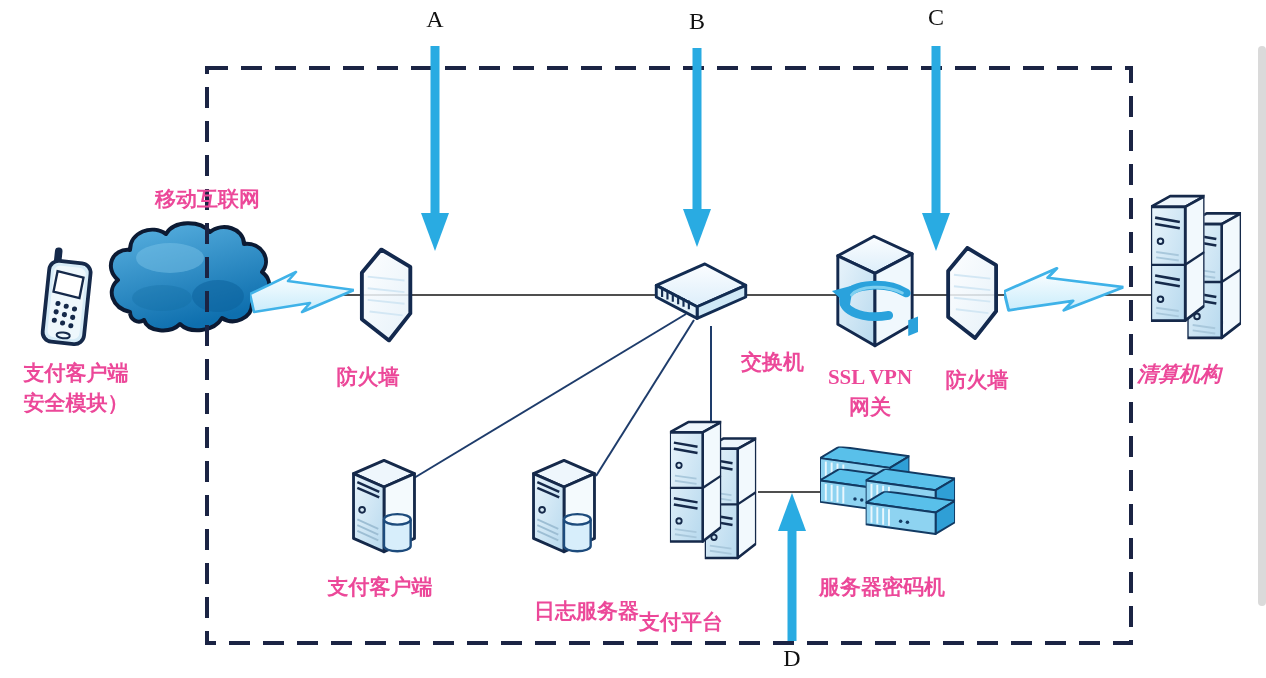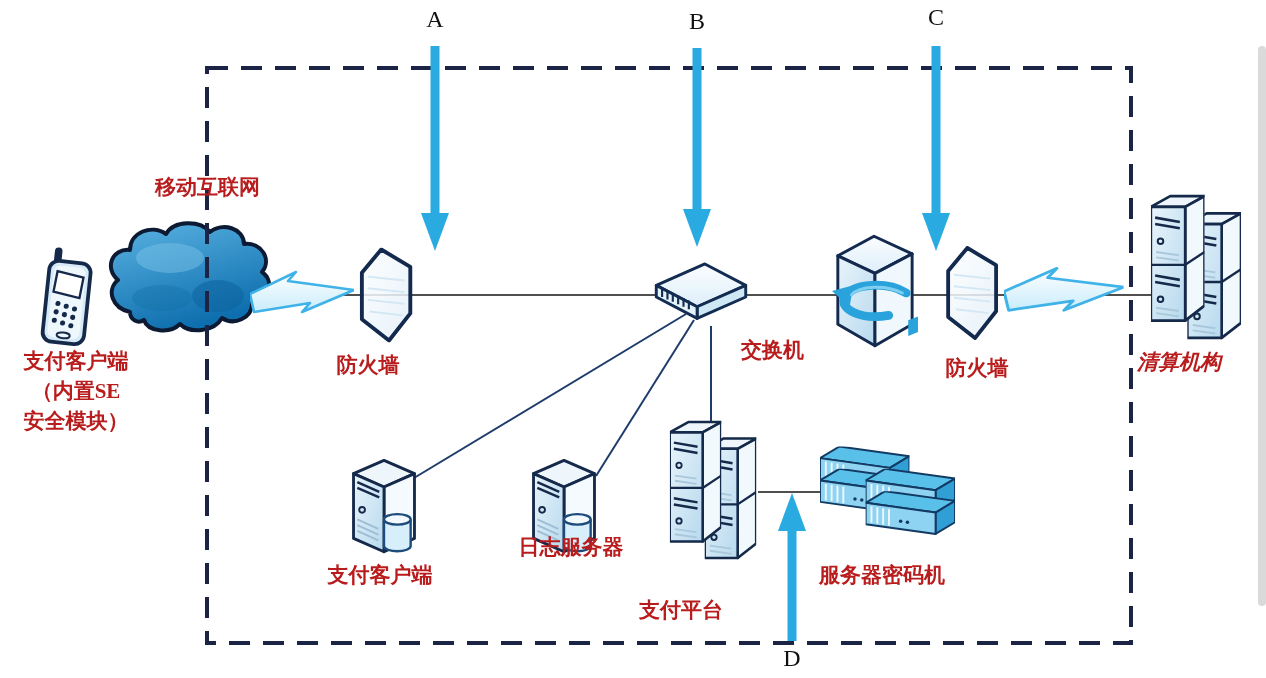--- a/index.html
+++ b/index.html
@@ -7,21 +7,21 @@
     position:relative;width:1266px;height:678px;overflow:hidden;
     background:#ffffff;
     font-family:"Liberation Serif","DejaVu Serif",serif;
   }
   .layer{position:absolute;left:0;top:0;width:1266px;height:678px;}
   .icon{position:absolute;}
   .z1{z-index:1}.z2{z-index:2}.z3{z-index:3}
   .lbl{
     position:absolute;z-index:4;
     font-weight:700;font-size:21px;line-height:30px;
-    color:#b91c1c;text-align:center;white-space:nowrap;
+    color:#ec4899;text-align:center;white-space:nowrap;margin-top:12px;
   }
   .marker{
     position:absolute;z-index:4;
     font-weight:400;font-size:24px;color:#111;
     width:32px;text-align:center;
   }
   .edge-strip{
     position:absolute;right:0;top:46px;width:8px;height:560px;
     background:#dadada;border-radius:4px;z-index:0;
   }
@@ -274,35 +274,38 @@
 
   <div class="marker" style="left:419px;top:6px;">A</div>
   <div class="marker" style="left:681px;top:8px;">B</div>
   <div class="marker" style="left:920px;top:4px;">C</div>
   <div class="marker" style="left:776px;top:645px;">D</div>
 
   <div class="lbl" style="left:115px;top:172px;width:185px;">移动互联网</div>
 
   <div class="lbl" style="left:0px;top:346px;width:152px;white-space:normal;text-align:center;">
     <div>支付客户端</div>
-    <div>（内置SE</div>
     <div>安全模块）</div>
   </div>
 
   <div class="lbl" style="left:316px;top:350px;width:104px;">防火墙</div>
 
   <div class="lbl" style="left:708px;top:335px;width:96px;text-align:right;">交换机</div>
 
+  <div class="lbl" style="left:811px;top:350px;width:118px;white-space:normal;">
+    <div>SSL VPN</div>
+    <div>网关</div>
+  </div>
 
   <div class="lbl" style="left:925px;top:353px;width:104px;">防火墙</div>
 
   <div class="lbl" style="left:1120px;top:347px;width:118px;font-style:italic;">清算机构</div>
 
   <div class="lbl" style="left:296px;top:560px;width:168px;">支付客户端</div>
 
-  <div class="lbl" style="left:503px;top:532px;width:136px;">日志服务器</div>
+  <div class="lbl" style="left:503px;top:584px;width:136px;text-align:right;">日志服务器</div>
 
 
   <div class="lbl" style="left:800px;top:560px;width:164px;">服务器密码机</div>
 
   <div class="lbl" style="left:622px;top:595px;width:118px;">支付平台</div>
 
 </div>
 
 </body></html>

